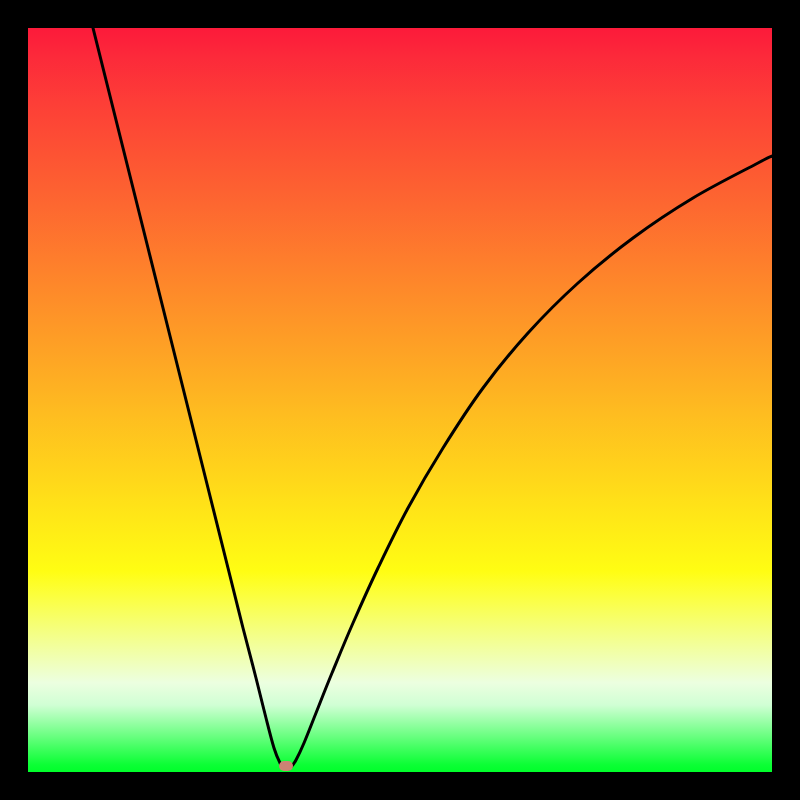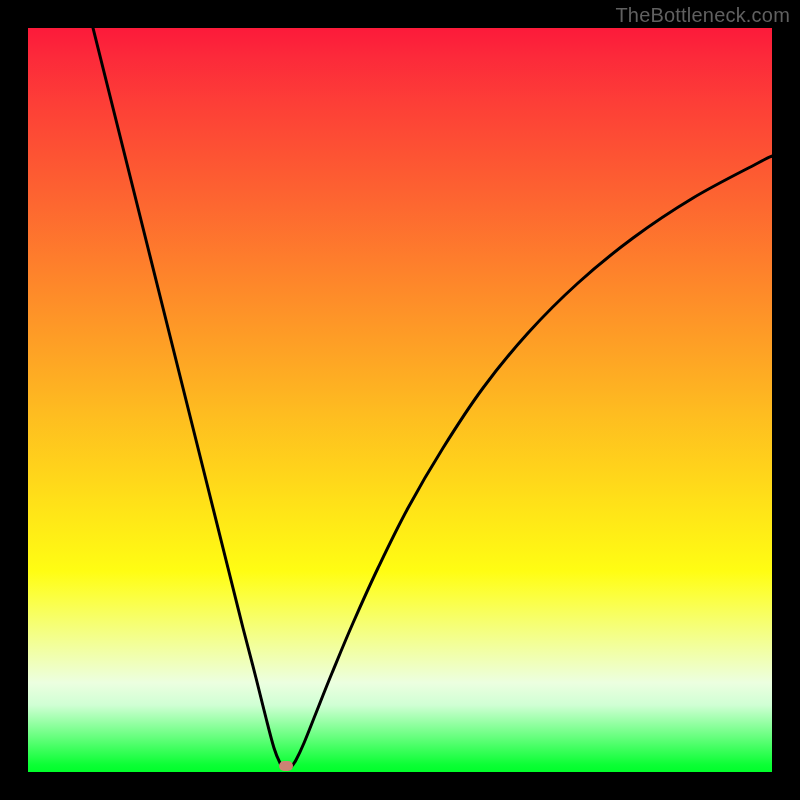--- a/index.html
+++ b/index.html
@@ -89,14 +89,13 @@
 <body>
 
 <div class="frame">
   <div class="plot-area">
     <div class="gradient-bg"></div>
     <svg class="curve-svg" viewBox="0 0 744 744" preserveAspectRatio="none">
       <path id="curve-path" fill="none" stroke="#000000" stroke-width="3" stroke-linecap="round" d="M 65 0 C 67.7 10.8, 73.7 34.8, 80 60 C 86.3 85.2, 92.8 111.2, 100 140 C 107.2 168.8, 112.8 191.2, 120 220 C 127.2 248.8, 132.8 271.2, 140 300 C 147.2 328.8, 152.8 351.2, 160 380 C 167.2 408.8, 172.8 431.2, 180 460 C 187.2 488.8, 193.7 514.8, 200 540 C 206.3 565.2, 210.0 580.2, 215 600 C 220.0 619.8, 223.9 633.8, 228 650 C 232.1 666.2, 234.8 677.4, 238 690 C 241.2 702.6, 243.5 711.9, 246 720 C 248.5 728.1, 250.2 731.4, 252 735 C 253.8 738.6, 254.9 738.9, 256 740 C 257.1 741.1, 257.3 740.8, 258 741 C 258.7 741.2, 259.1 741.4, 260 741 C 260.9 740.6, 261.6 740.6, 263 739 C 264.4 737.4, 265.7 736.3, 268 732 C 270.3 727.7, 272.4 723.5, 276 715 C 279.6 706.5, 283.0 697.6, 288 685 C 293.0 672.4, 297.3 661.2, 304 645 C 310.7 628.8, 316.7 613.9, 325 595 C 333.3 576.1, 340.1 560.7, 350 540 C 359.9 519.3, 368.3 501.6, 380 480 C 391.7 458.4, 401.5 441.6, 415 420 C 428.5 398.4, 439.7 380.7, 455 360 C 470.3 339.3, 482.9 323.9, 500 305 C 517.1 286.1, 531.1 272.1, 550 255 C 568.9 237.9, 584.3 225.3, 605 210 C 625.7 194.7, 642.5 183.5, 665 170 C 687.5 156.5, 715.8 142.6, 730 135 C 744.2 127.4, 741.5 129.3, 744 128"></path>
     </svg>
     <div class="dot" id="marker-dot" style="left: 251px; top: 733px;"></div>
   </div>
-  <div class="watermark">TheBottleneck.com</div>
 </div>
 
 </body></html>

